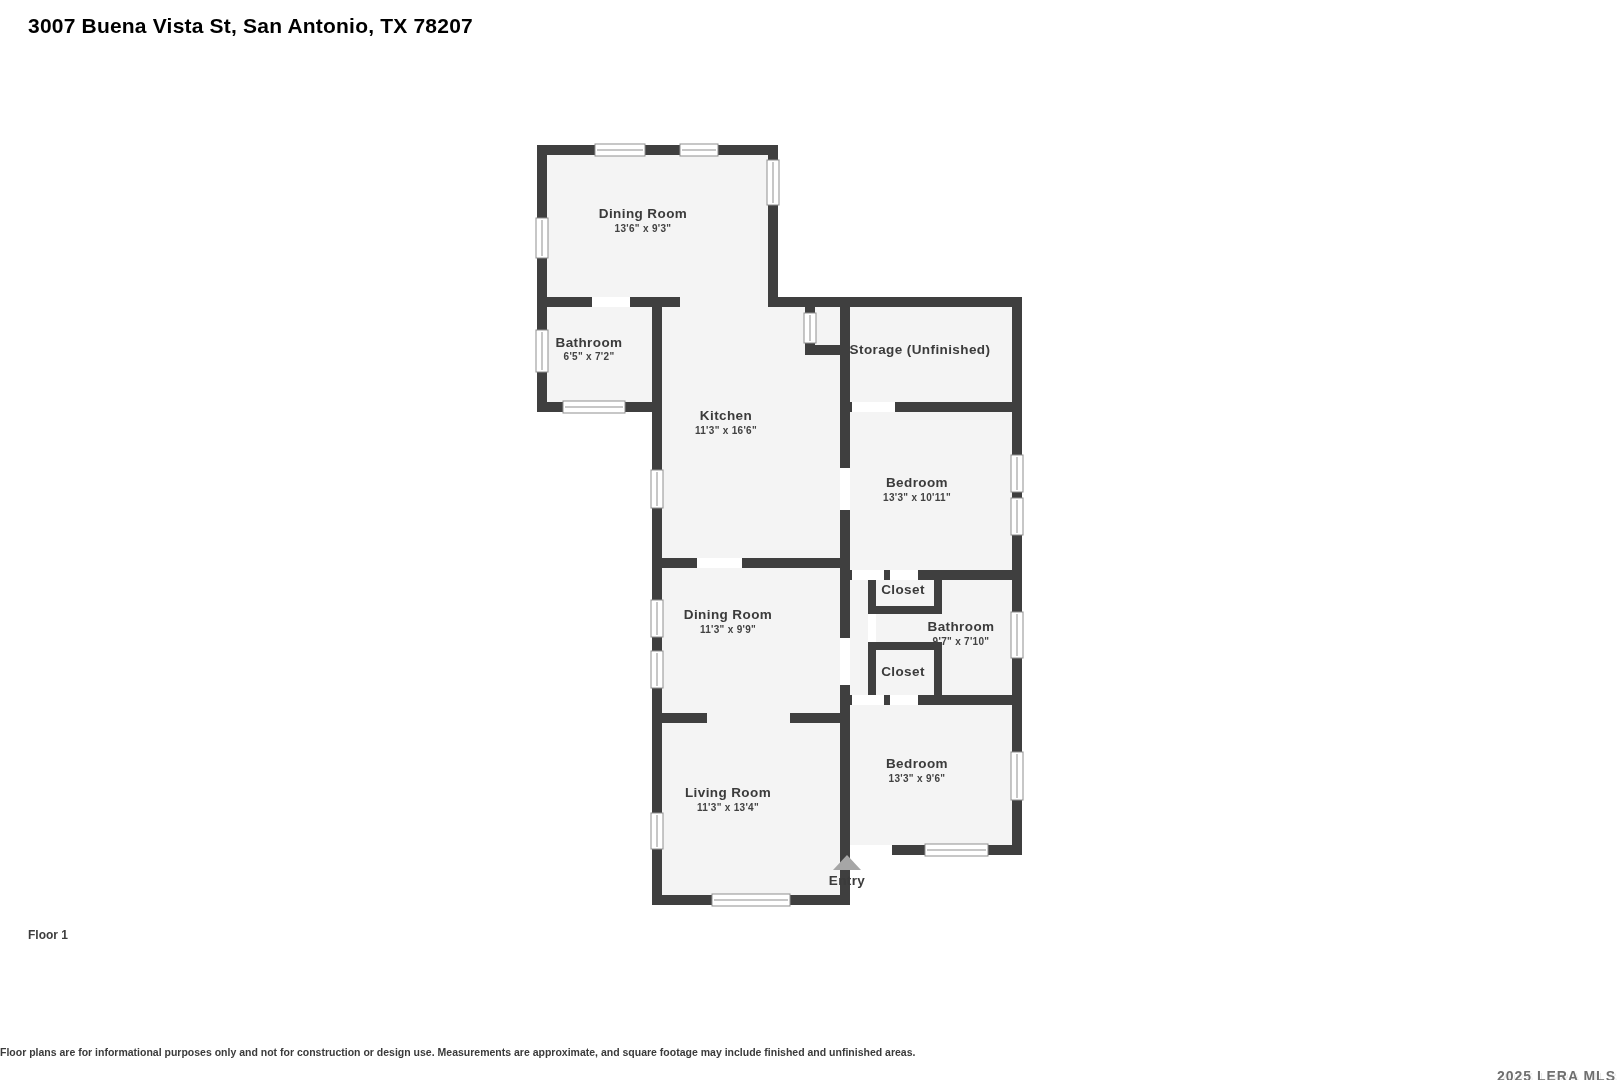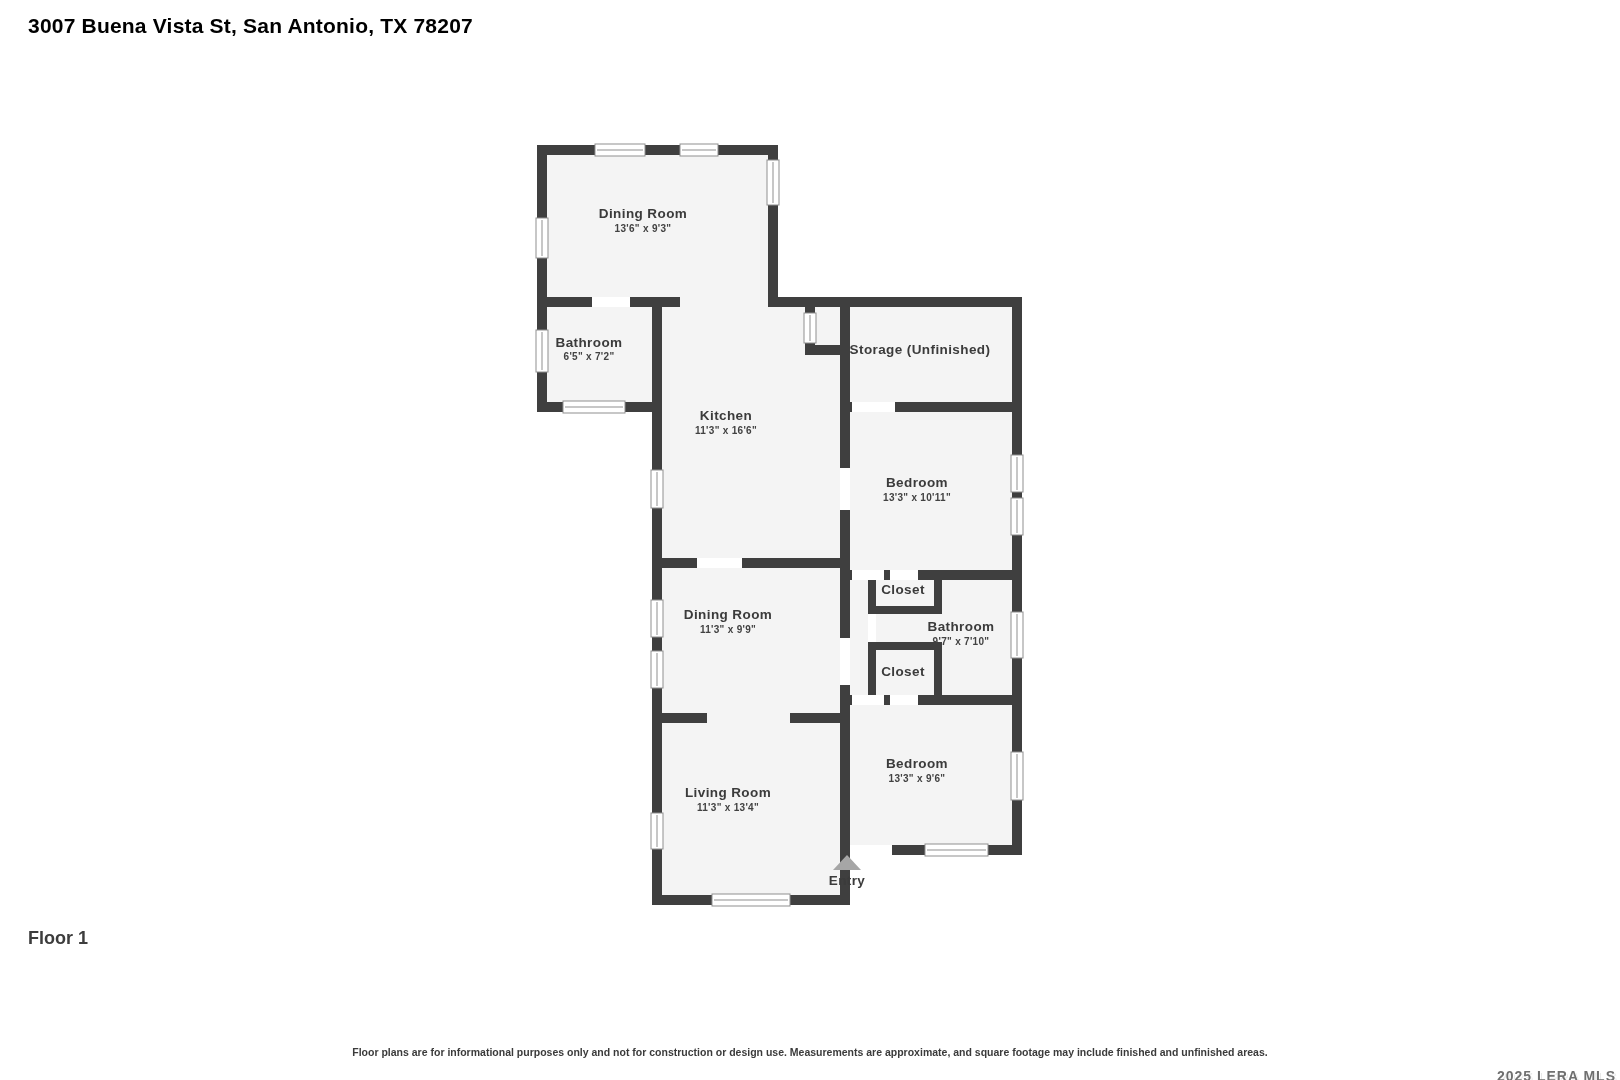--- a/index.html
+++ b/index.html
@@ -1,22 +1,22 @@
 <!DOCTYPE html>
 <html><head>
 <meta charset="utf-8">
 <style>
   html,body{margin:0;padding:0;background:#ffffff;}
   body{width:1620px;height:1080px;position:relative;overflow:hidden;
        font-family:"Liberation Sans",sans-serif;}
   .page-title{position:absolute;left:28px;top:14px;font-size:21px;font-weight:700;
               color:#000000;letter-spacing:0.2px;}
-  .floor-label{position:absolute;left:28px;top:928px;font-size:18px;font-weight:700;
+  .floor-label{position:absolute;left:28px;top:928px;font-size:12px;font-weight:700;
                color:#3d3d3d;}
-  .disclaimer{position:absolute;left:0;top:1046px;width:100%;text-align:center;
+  .disclaimer{position:absolute;left:0;top:1046px;width:100%;text-align:left;
               font-size:10.5px;font-weight:700;color:#3b3b3b;}
   .watermark{position:absolute;right:4px;bottom:-4px;font-size:14px;font-weight:700;
              color:#6f6f6f;letter-spacing:1px;
              text-shadow:1px 1px 0 #ffffff, 2px 2px 0 #e8e8e8;}
   svg{position:absolute;left:0;top:0;}
   .wall{fill:#3f3f3f;}
   .door{fill:#ffffff;}
   .win{fill:#ffffff;stroke:#8f8f8f;stroke-width:1;}
   .sash{stroke:#8f8f8f;stroke-width:1;}
   .room-name{font-family:"Liberation Sans",sans-serif;font-size:13.5px;font-weight:700;

